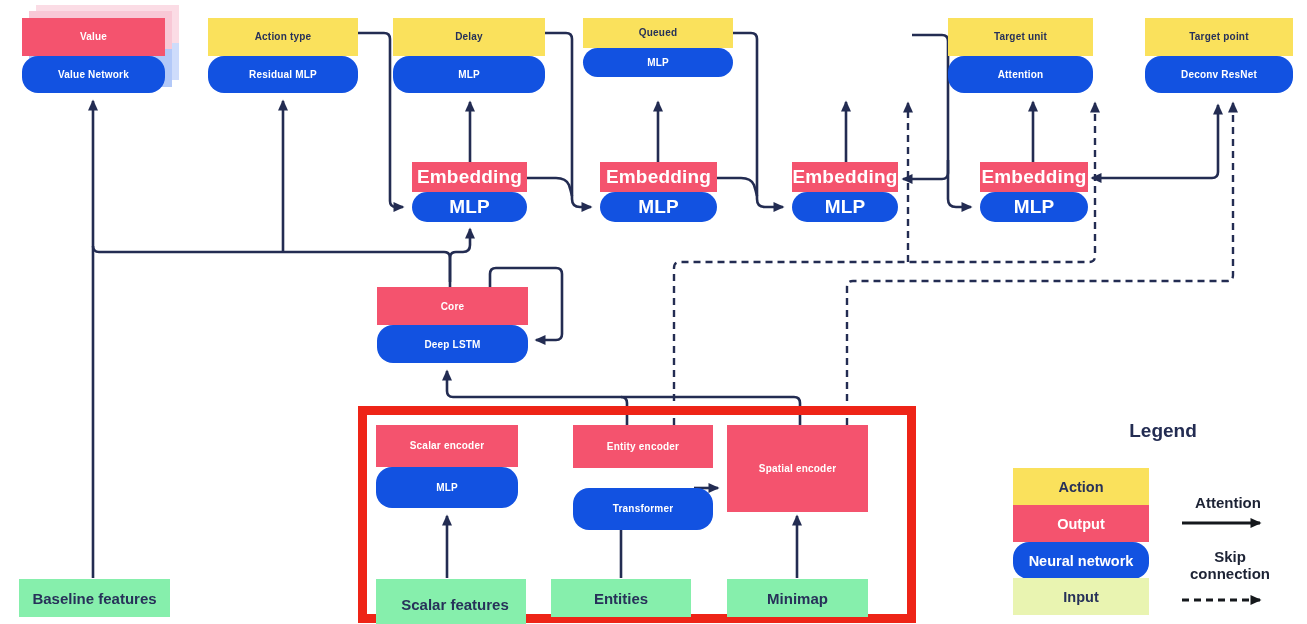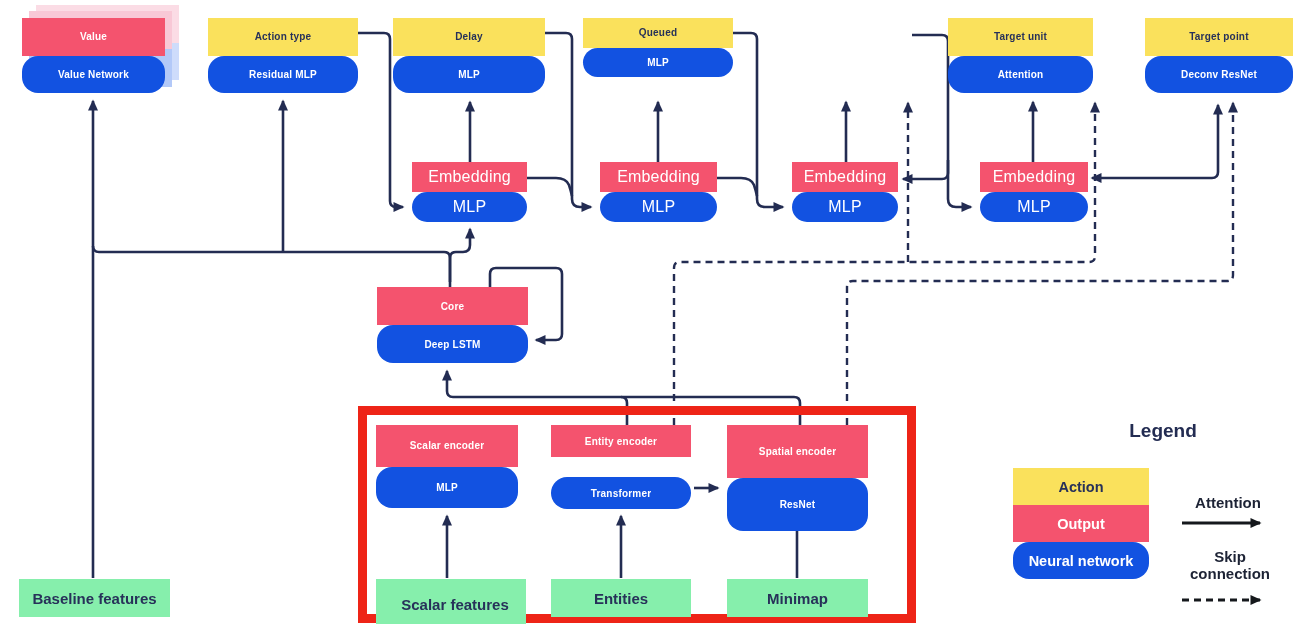--- a/index.html
+++ b/index.html
@@ -7,21 +7,21 @@
           font-family:"Liberation Sans",sans-serif;}
   #wires{position:absolute;left:0;top:0;z-index:0;}
   .node{position:absolute;display:flex;flex-direction:column;z-index:2;}
   .node .half{flex:1;display:flex;align-items:center;justify-content:center;
               font-size:10px;font-weight:600;letter-spacing:.2px;}
   .yellow{background:#FAE15C;color:#273159;}
   .pink{background:#F4536E;color:#fff;}
   .blue{background:#1252E1;color:#fff;border-radius:16px;}
   .inputbox{position:absolute;background:#86efac;color:#273159;display:flex;
             align-items:center;justify-content:center;font-size:15px;font-weight:700;z-index:2;}
-  .emb .half{font-size:16px;font-weight:400;}
+  .emb .half{font-size:19px;font-weight:700;}
   .ghost{position:absolute;display:flex;flex-direction:column;z-index:1;}
   .ghost div{flex:1;}
   #frame{position:absolute;left:358px;top:406px;width:558px;height:217px;
          border:9px solid #EE2417;box-sizing:border-box;z-index:1;}
   #legend-title{position:absolute;left:1118px;top:420px;width:90px;text-align:center;
                 font-size:19px;font-weight:700;color:#232C52;z-index:2;}
   .lg-swatch{position:absolute;left:1013px;width:136px;height:37px;display:flex;
              align-items:center;justify-content:center;font-size:14.5px;font-weight:600;z-index:2;}
   .lg-green{background:#E9F4B1;color:#273159;}
   .lg-label{position:absolute;font-size:15px;font-weight:700;color:#1d2335;text-align:center;z-index:2;}
@@ -147,34 +147,34 @@
 
   <div class="node" style="left:377px;top:287px;width:151px;height:76px;">
     <div class="half pink">Core</div>
     <div class="half blue">Deep LSTM</div>
   </div>
 
   <div class="node" style="left:376px;top:425px;width:142px;height:83px;">
     <div class="half pink">Scalar encoder</div>
     <div class="half blue">MLP</div>
   </div>
-  <div class="node" style="left:551px;top:425px;width:140px;height:84px;gap:20px;">
+  <div class="node" style="left:573px;top:425px;width:140px;height:105px;gap:20px;">
     <div class="half pink">Entity encoder</div>
     <div class="half blue">Transformer</div>
   </div>
-  <div class="node" style="left:727px;top:425px;width:141px;height:106px;">
+  <div class="node" style="left:727px;top:425px;width:141px;height:87px;">
     <div class="half pink">Spatial encoder</div>
-    <div class="half blue">ResNet</div>
   </div>
 
   <div class="inputbox" style="left:19px;top:579px;width:151px;height:38px;">Baseline features</div>
   <div class="inputbox" style="left:376px;top:579px;width:142px;height:51px;padding-left:8px;">Scalar features</div>
   <div class="inputbox" style="left:551px;top:579px;width:140px;height:38px;">Entities</div>
   <div class="inputbox" style="left:727px;top:579px;width:141px;height:38px;">Minimap</div>
 
   <div id="legend-title">Legend</div>
   <div class="lg-swatch yellow" style="top:468px;">Action</div>
   <div class="lg-swatch pink" style="top:505px;">Output</div>
   <div class="lg-swatch blue" style="top:542px;">Neural network</div>
+  <div class="lg-swatch lg-green" style="top:578px;">Input</div>
   <div class="lg-label" style="left:1178px;top:494px;width:100px;">Attention</div>
   <div class="lg-label" style="left:1187px;top:548px;width:86px;line-height:17px;">Skip connection</div>
 
 </div>
 
 </body></html>

